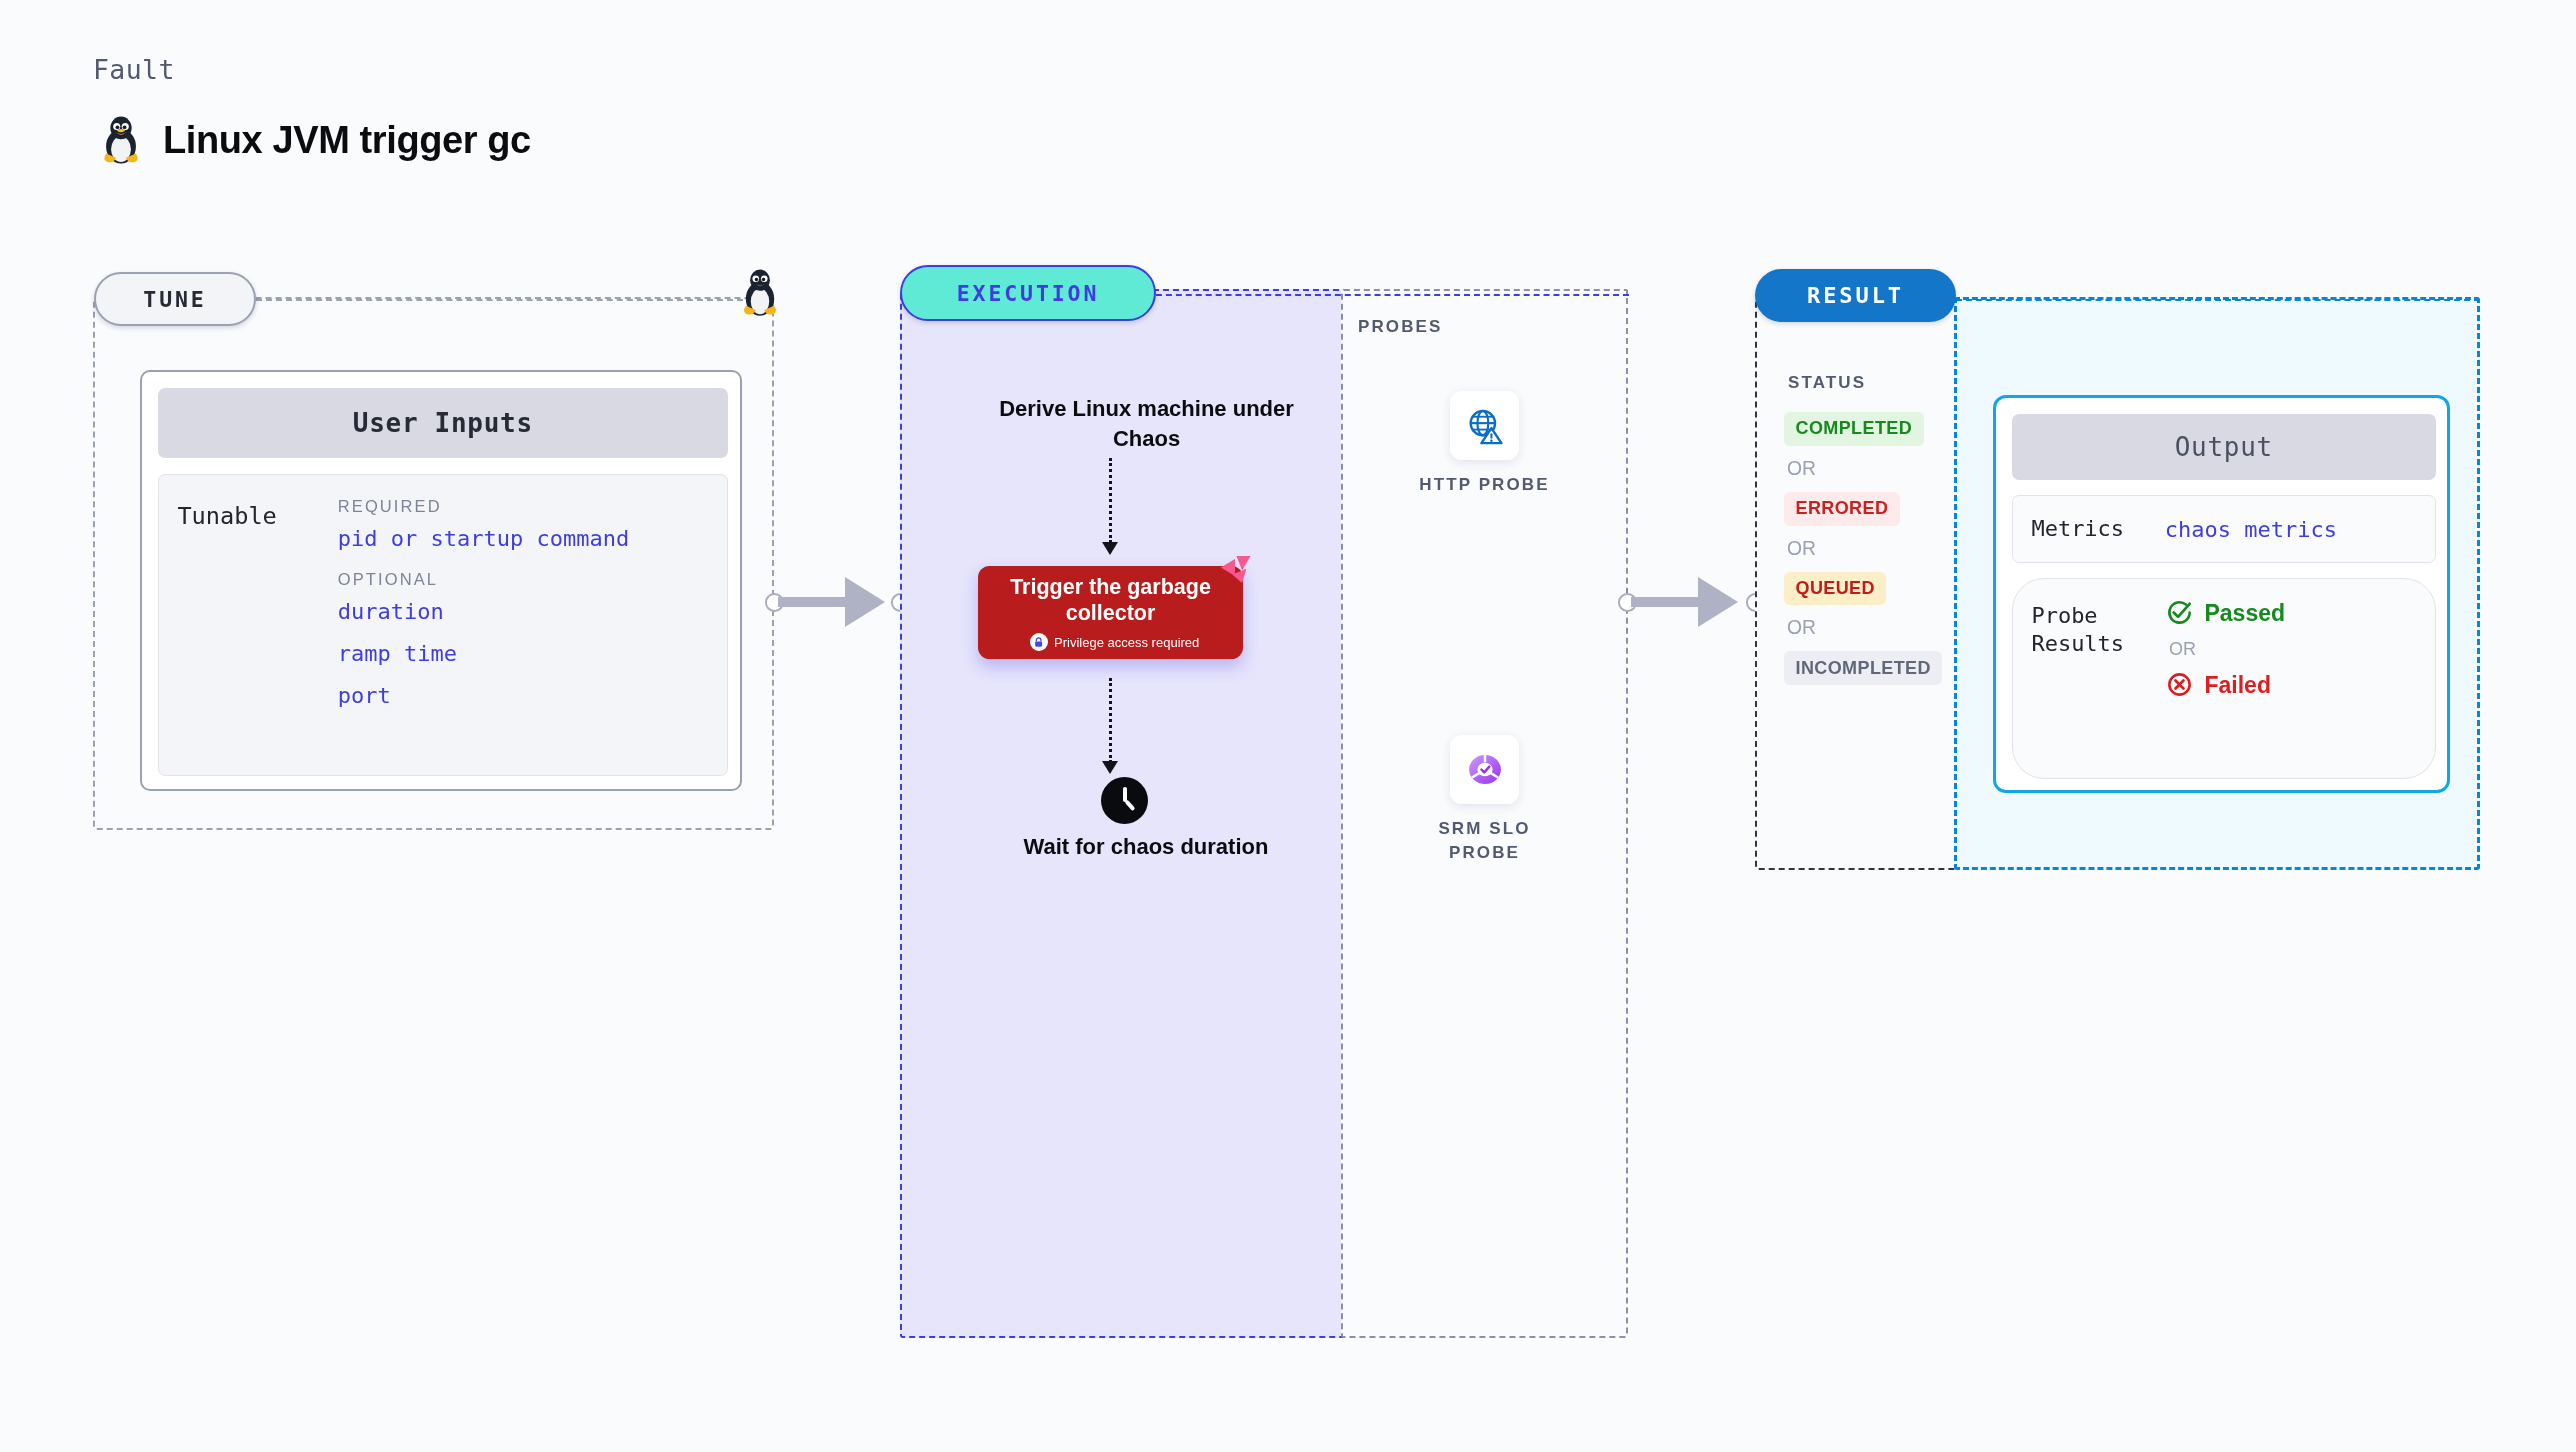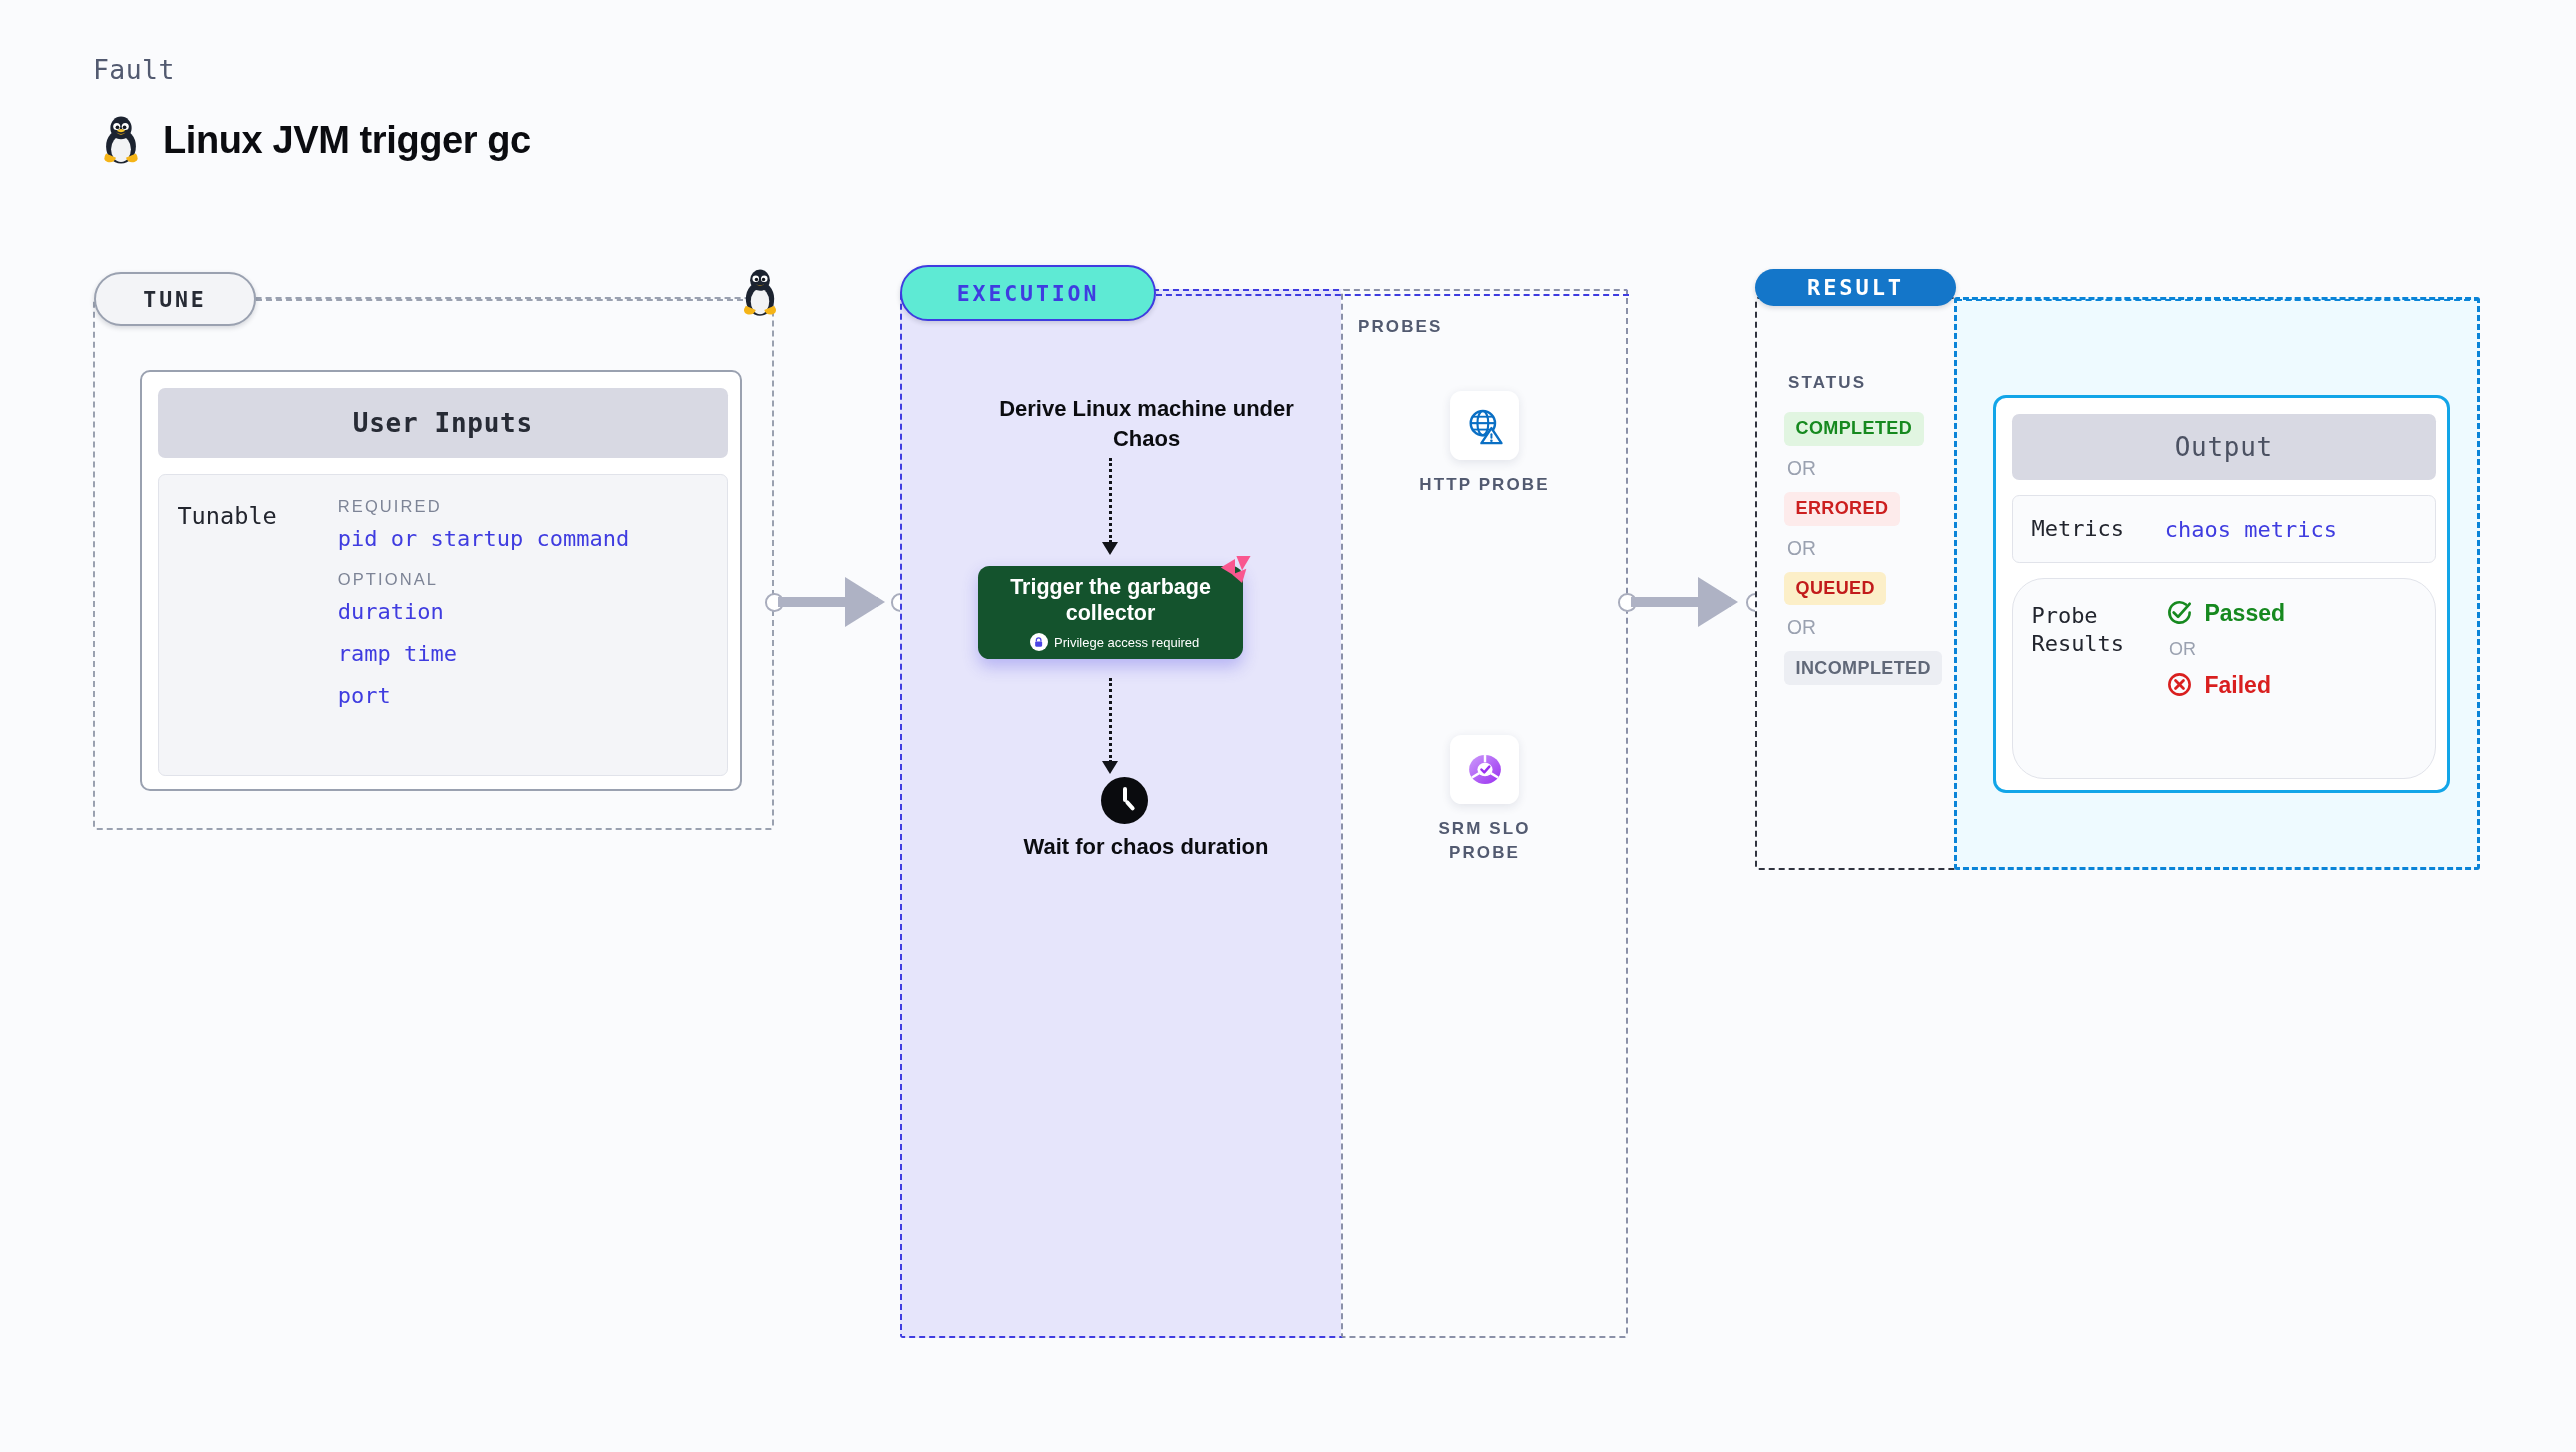--- a/index.html
+++ b/index.html
@@ -60,21 +60,21 @@
   }
   .pill-tune {
     left: 94px; top: 272px; width: 162px; height: 54px;
     background: #f3f4f7; border: 2.1px solid #9aa1b0; color: #272b35; font-size: 21.5px;
   }
   .pill-exec {
     left: 900px; top: 265px; width: 256px; height: 56px;
     background: #5eead4; border: 2.9px solid #3f3ce0; color: #3f3ce0; font-size: 21.5px;
   }
   .pill-result {
-    left: 1755px; top: 269px; width: 201px; height: 37px;
+    left: 1755px; top: 269px; width: 201px; height: 53px;
     background: #1476c9; border: none; color: #ffffff; font-size: 22px;
   }
 
   
   .tune-card {
     position: absolute; left: 140px; top: 370px; width: 602px; height: 421px;
     background: #ffffff; border: 2.1px solid #9aa1b0; border-radius: 10px;
   }
   .tune-hdr {
     position: absolute; left: 15.8px; top: 15.8px; width: 570px; height: 70px;
@@ -117,21 +117,21 @@
     border-left: 3.6px dotted #111318;
   }
   .arrowhead-down {
     position: absolute; width: 0; height: 0;
     border-left: 8.6px solid transparent; border-right: 8.6px solid transparent;
     border-top: 13px solid #111318;
   }
 
   .gc-node {
     position: absolute; left: 978px; top: 566px; width: 265px; height: 93px;
-    background: #14532d; border-radius: 11.5px;
+    background: #b91c1c; border-radius: 11.5px;
     box-shadow: 0 7.2px 15.8px rgba(75,69,228,.30);
     display: flex; flex-direction: column; align-items: center; justify-content: center;
     overflow: visible;
   }
   .gc-title {
     color: #ffffff; font-size: 21.5px; font-weight: 700;
     text-align: center; line-height: 1.22;
   }
   .gc-sub {
     display: flex; align-items: center; gap: 6.4px;

